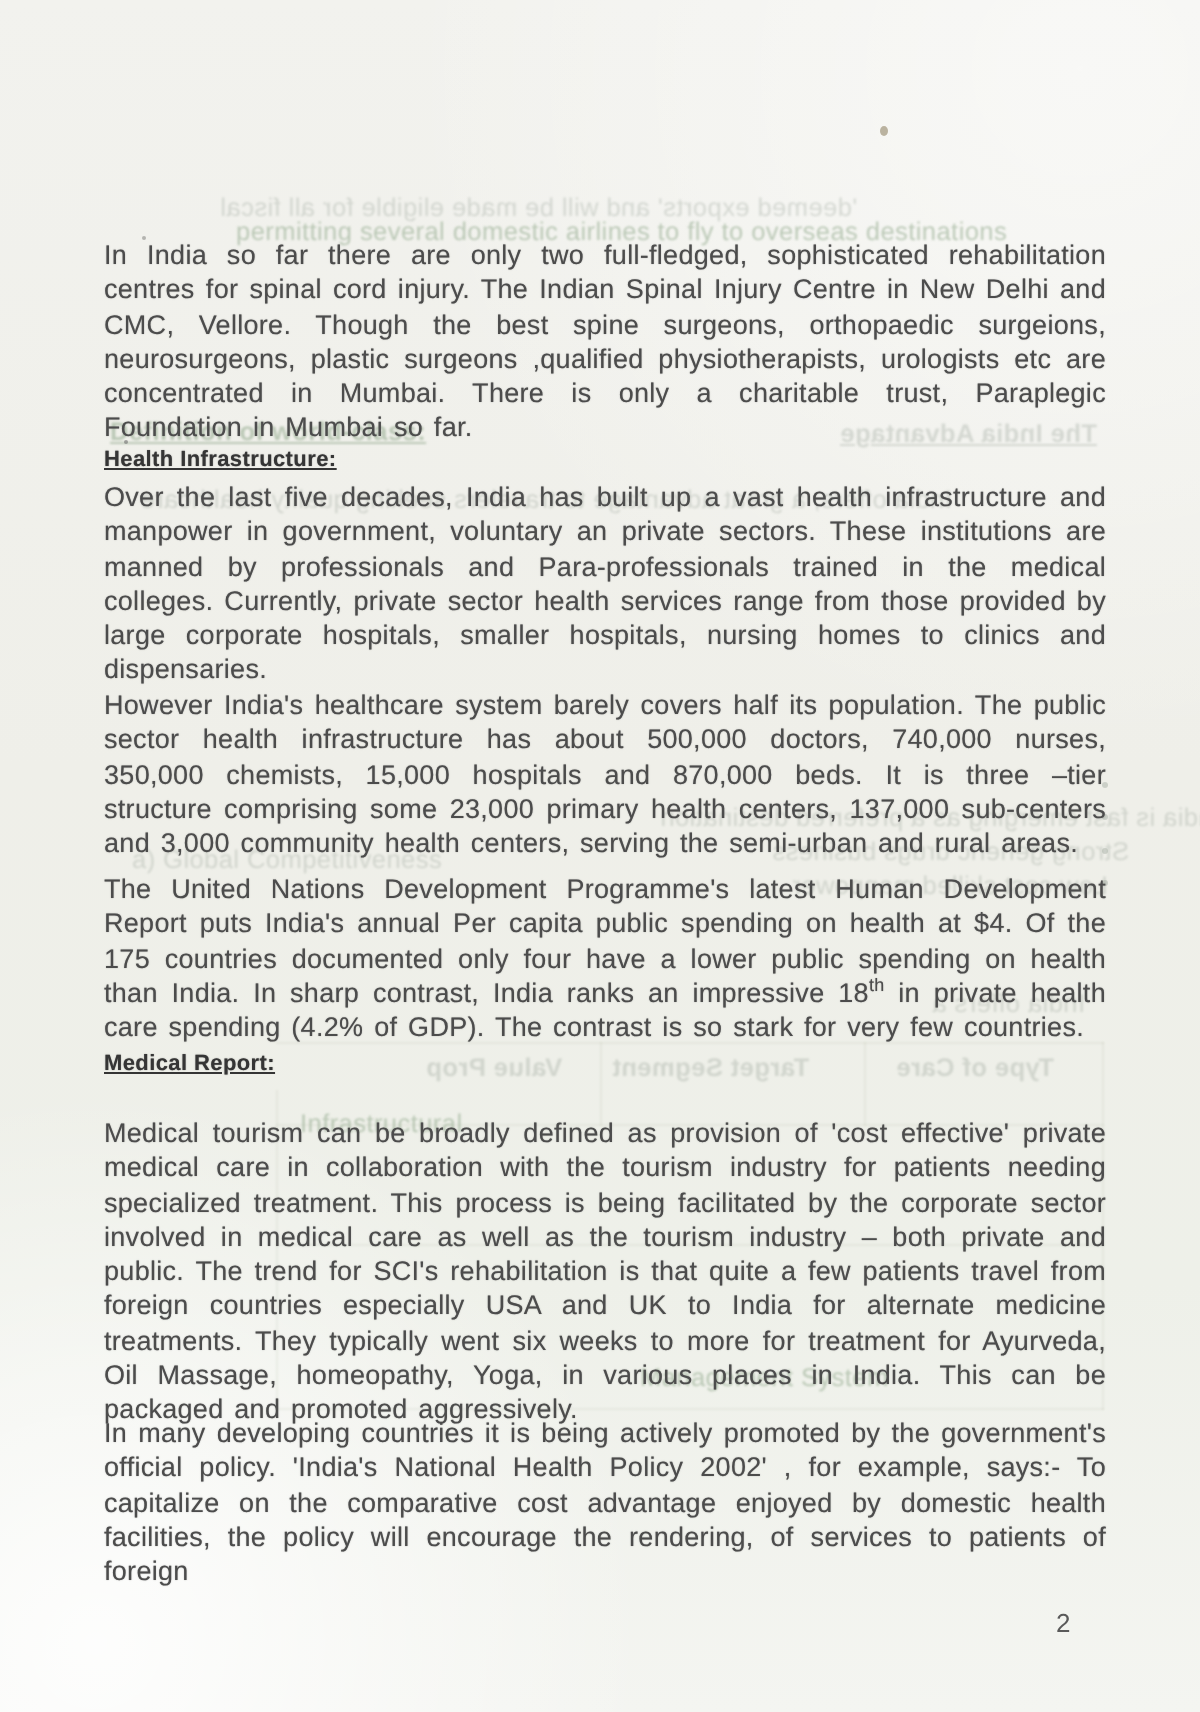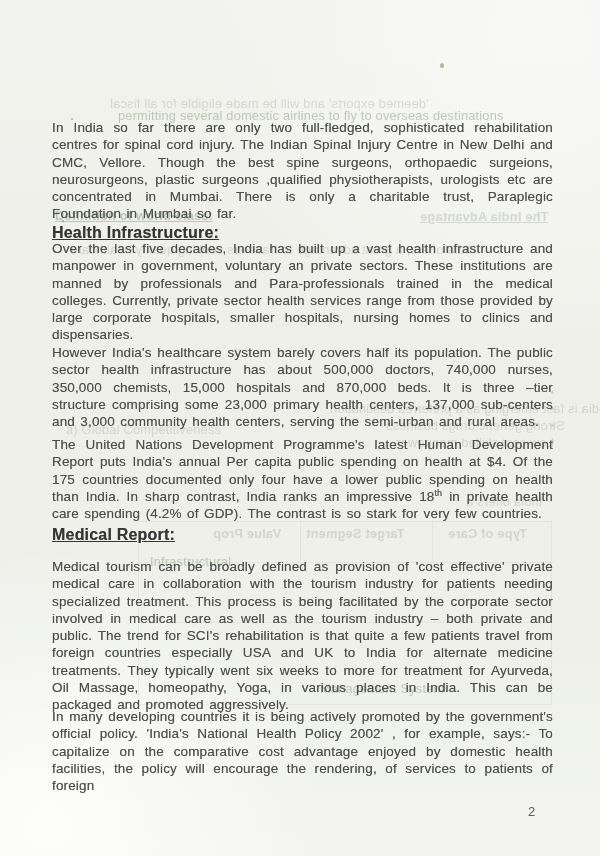--- a/index.html
+++ b/index.html
@@ -16,21 +16,21 @@
   
   .p{
     position:absolute;left:52px;width:501px;
     text-align:justify;
     font-size:13.5px;line-height:17.3px;
     color:#4c4c4c;letter-spacing:0.15px;word-spacing:1.5px;
     text-shadow:0 0 0.6px rgba(76,76,76,0.55);
   }
   .h{
     position:absolute;left:52px;
-    font-size:16px;font-weight:bold;color:#353535;
+    font-size:11px;font-weight:bold;color:#353535;
     text-decoration:underline;letter-spacing:0.2px;
     text-shadow:0 0 0.6px rgba(53,53,53,0.6);
   }
   sup{font-size:9px;vertical-align:super;line-height:0;}
 
   .p1{top:71px;} .p2{top:119px;}
   .h1{top:224px;}
   .p3{top:240px;} .p4{top:344px;} .p5{top:436px;}
   .h2{top:526px;}
   .p6{top:558px;} .p7{top:708px;}

